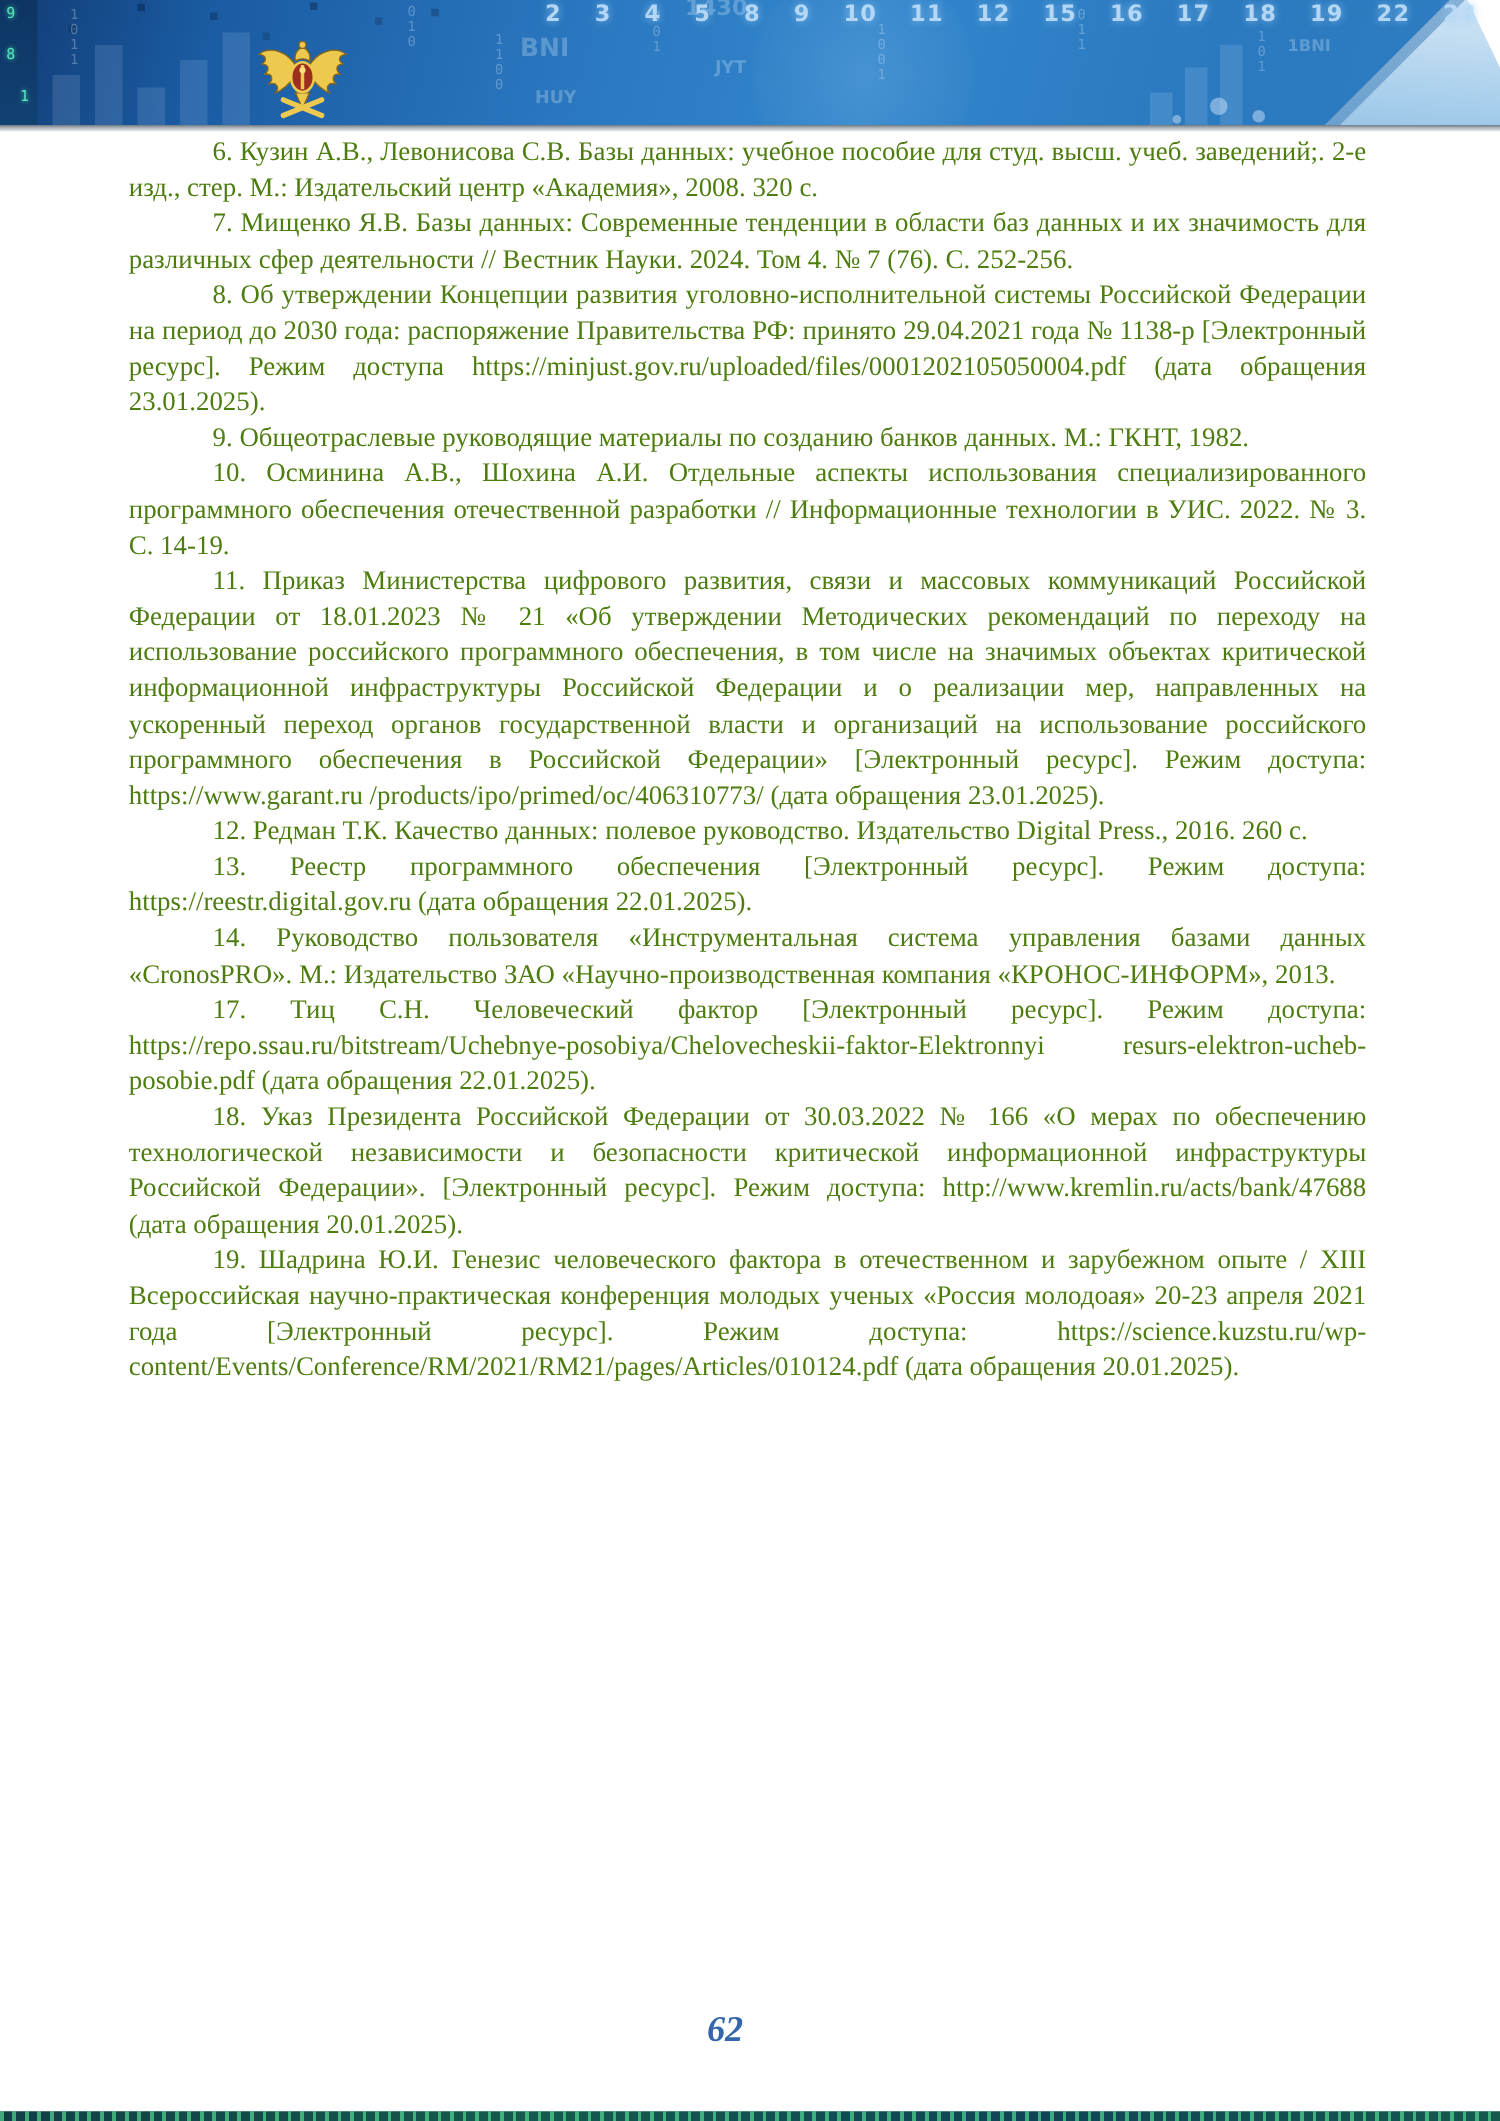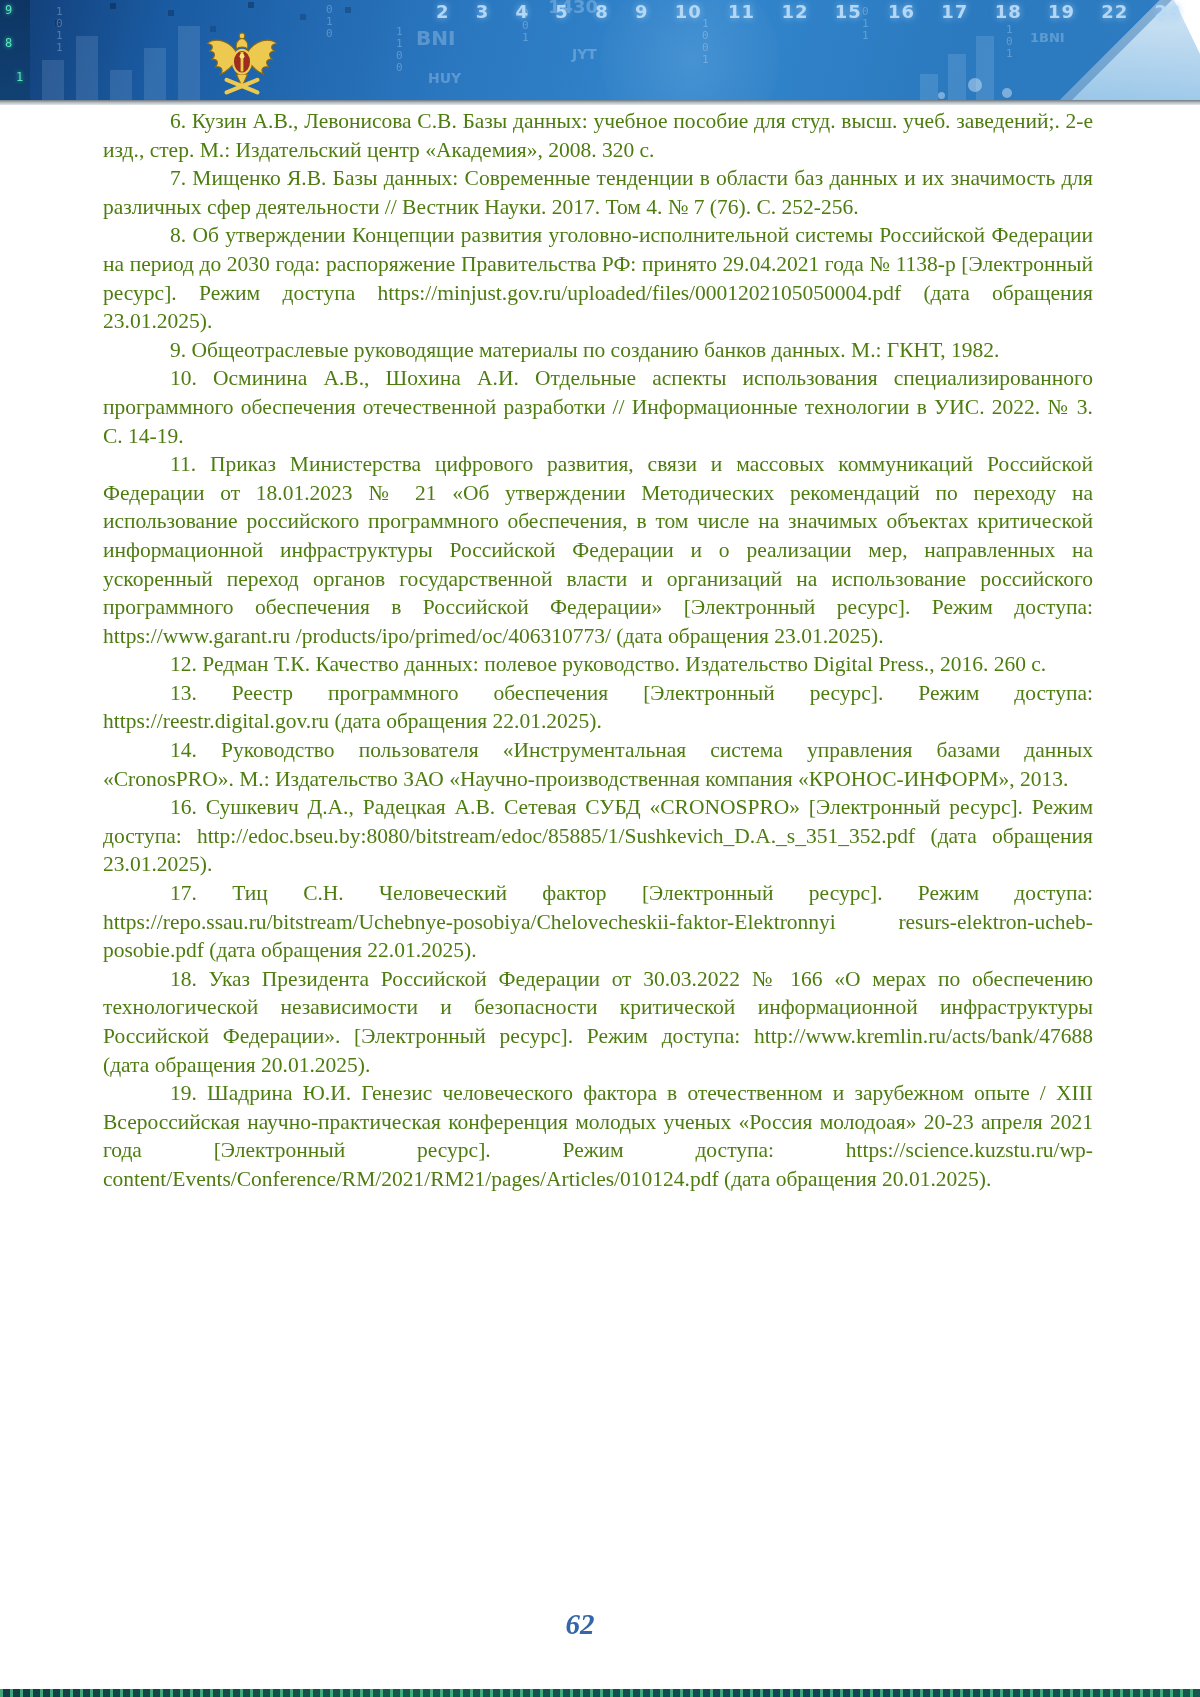--- a/index.html
+++ b/index.html
@@ -161,29 +161,28 @@
         <path d="M60 30 L60 58" stroke="#edc94f" stroke-width="4"></path>
         <circle cx="60" cy="36" r="3.5" fill="#f6e27a"></circle>
       </svg>
     </div>
 
   </div>
   <div class="header-edge"></div>
 
   <div class="refs">
       <p class="ref">6. Кузин А.В., Левонисова С.В. Базы данных: учебное пособие для студ. высш. учеб. заведений;. 2-е изд., стер. М.: Издательский центр «Академия», 2008. 320 с.</p>
-      <p class="ref">7. Мищенко Я.В. Базы данных: Современные тенденции в области баз данных и их значимость для различных сфер деятельности // Вестник Науки. 2017. Том 4. № 7 (76). С. 252-256.</p>
+      <p class="ref">7. Мищенко Я.В. Базы данных: Современные тенденции в области баз данных и их значимость для различных сфер деятельности // Вестник Науки. 2024. Том 4. № 7 (76). С. 252-256.</p>
       <p class="ref">8. Об утверждении Концепции развития уголовно-исполнительной системы Российской Федерации на период до 2030 года: распоряжение Правительства РФ: принято 29.04.2021 года № 1138-р [Электронный ресурс]. Режим доступа https://minjust.gov.ru/uploaded/files/0001202105050004.pdf (дата обращения 23.01.2025).</p>
       <p class="ref">9. Общеотраслевые руководящие материалы по созданию банков данных. М.: ГКНТ, 1982.</p>
       <p class="ref">10. Осминина А.В., Шохина А.И. Отдельные аспекты использования специализированного программного обеспечения отечественной разработки // Информационные технологии в УИС. 2022. № 3. С. 14-19.</p>
       <p class="ref">11. Приказ Министерства цифрового развития, связи и массовых коммуникаций Российской Федерации от 18.01.2023 № 21 «Об утверждении Методических рекомендаций по переходу на использование российского программного обеспечения, в том числе на значимых объектах критической информационной инфраструктуры Российской Федерации и о реализации мер, направленных на ускоренный переход органов государственной власти и организаций на использование российского программного обеспечения в Российской Федерации» [Электронный ресурс]. Режим доступа: https://www.garant.ru /products/ipo/primed/oc/406310773/ (дата обращения 23.01.2025).</p>
       <p class="ref">12. Редман Т.К. Качество данных: полевое руководство. Издательство Digital Press., 2016. 260 с.</p>
       <p class="ref">13. Реестр программного обеспечения [Электронный ресурс]. Режим доступа: https://reestr.digital.gov.ru (дата обращения 22.01.2025).</p>
       <p class="ref">14. Руководство пользователя «Инструментальная система управления базами данных «CronosPRO». М.: Издательство ЗАО «Научно-производственная компания «КРОНОС-ИНФОРМ», 2013.</p>
-      <p class="ref">16. Сушкевич Д.А., Радецкая А.В. Сетевая СУБД «CRONOSPRO» [Электронный ресурс]. Режим доступа: http://edoc.bseu.by:8080/bitstream/edoc/85885/1/Sushkevich_D.A._s_351_352.pdf (дата обращения 23.01.2025).</p>
       <p class="ref">17. Тиц С.Н. Человеческий фактор [Электронный ресурс]. Режим доступа: https://repo.ssau.ru/bitstream/Uchebnye-posobiya/Chelovecheskii-faktor-Elektronnyi resurs-elektron-ucheb-posobie.pdf (дата обращения 22.01.2025).</p>
       <p class="ref">18. Указ Президента Российской Федерации от 30.03.2022 № 166 «О мерах по обеспечению технологической независимости и безопасности критической информационной инфраструктуры Российской Федерации». [Электронный ресурс]. Режим доступа: http://www.kremlin.ru/acts/bank/47688 (дата обращения 20.01.2025).</p>
       <p class="ref">19. Шадрина Ю.И. Генезис человеческого фактора в отечественном и зарубежном опыте / XIII Всероссийская научно-практическая конференция молодых ученых «Россия молодоая» 20-23 апреля 2021 года [Электронный ресурс]. Режим доступа: https://science.kuzstu.ru/wp-content/Events/Conference/RM/2021/RM21/pages/Articles/010124.pdf (дата обращения 20.01.2025).</p>
     </div>
 
   <div class="pagenum">62</div>
 
   <div class="footer-strip"></div>
 
 </div>

